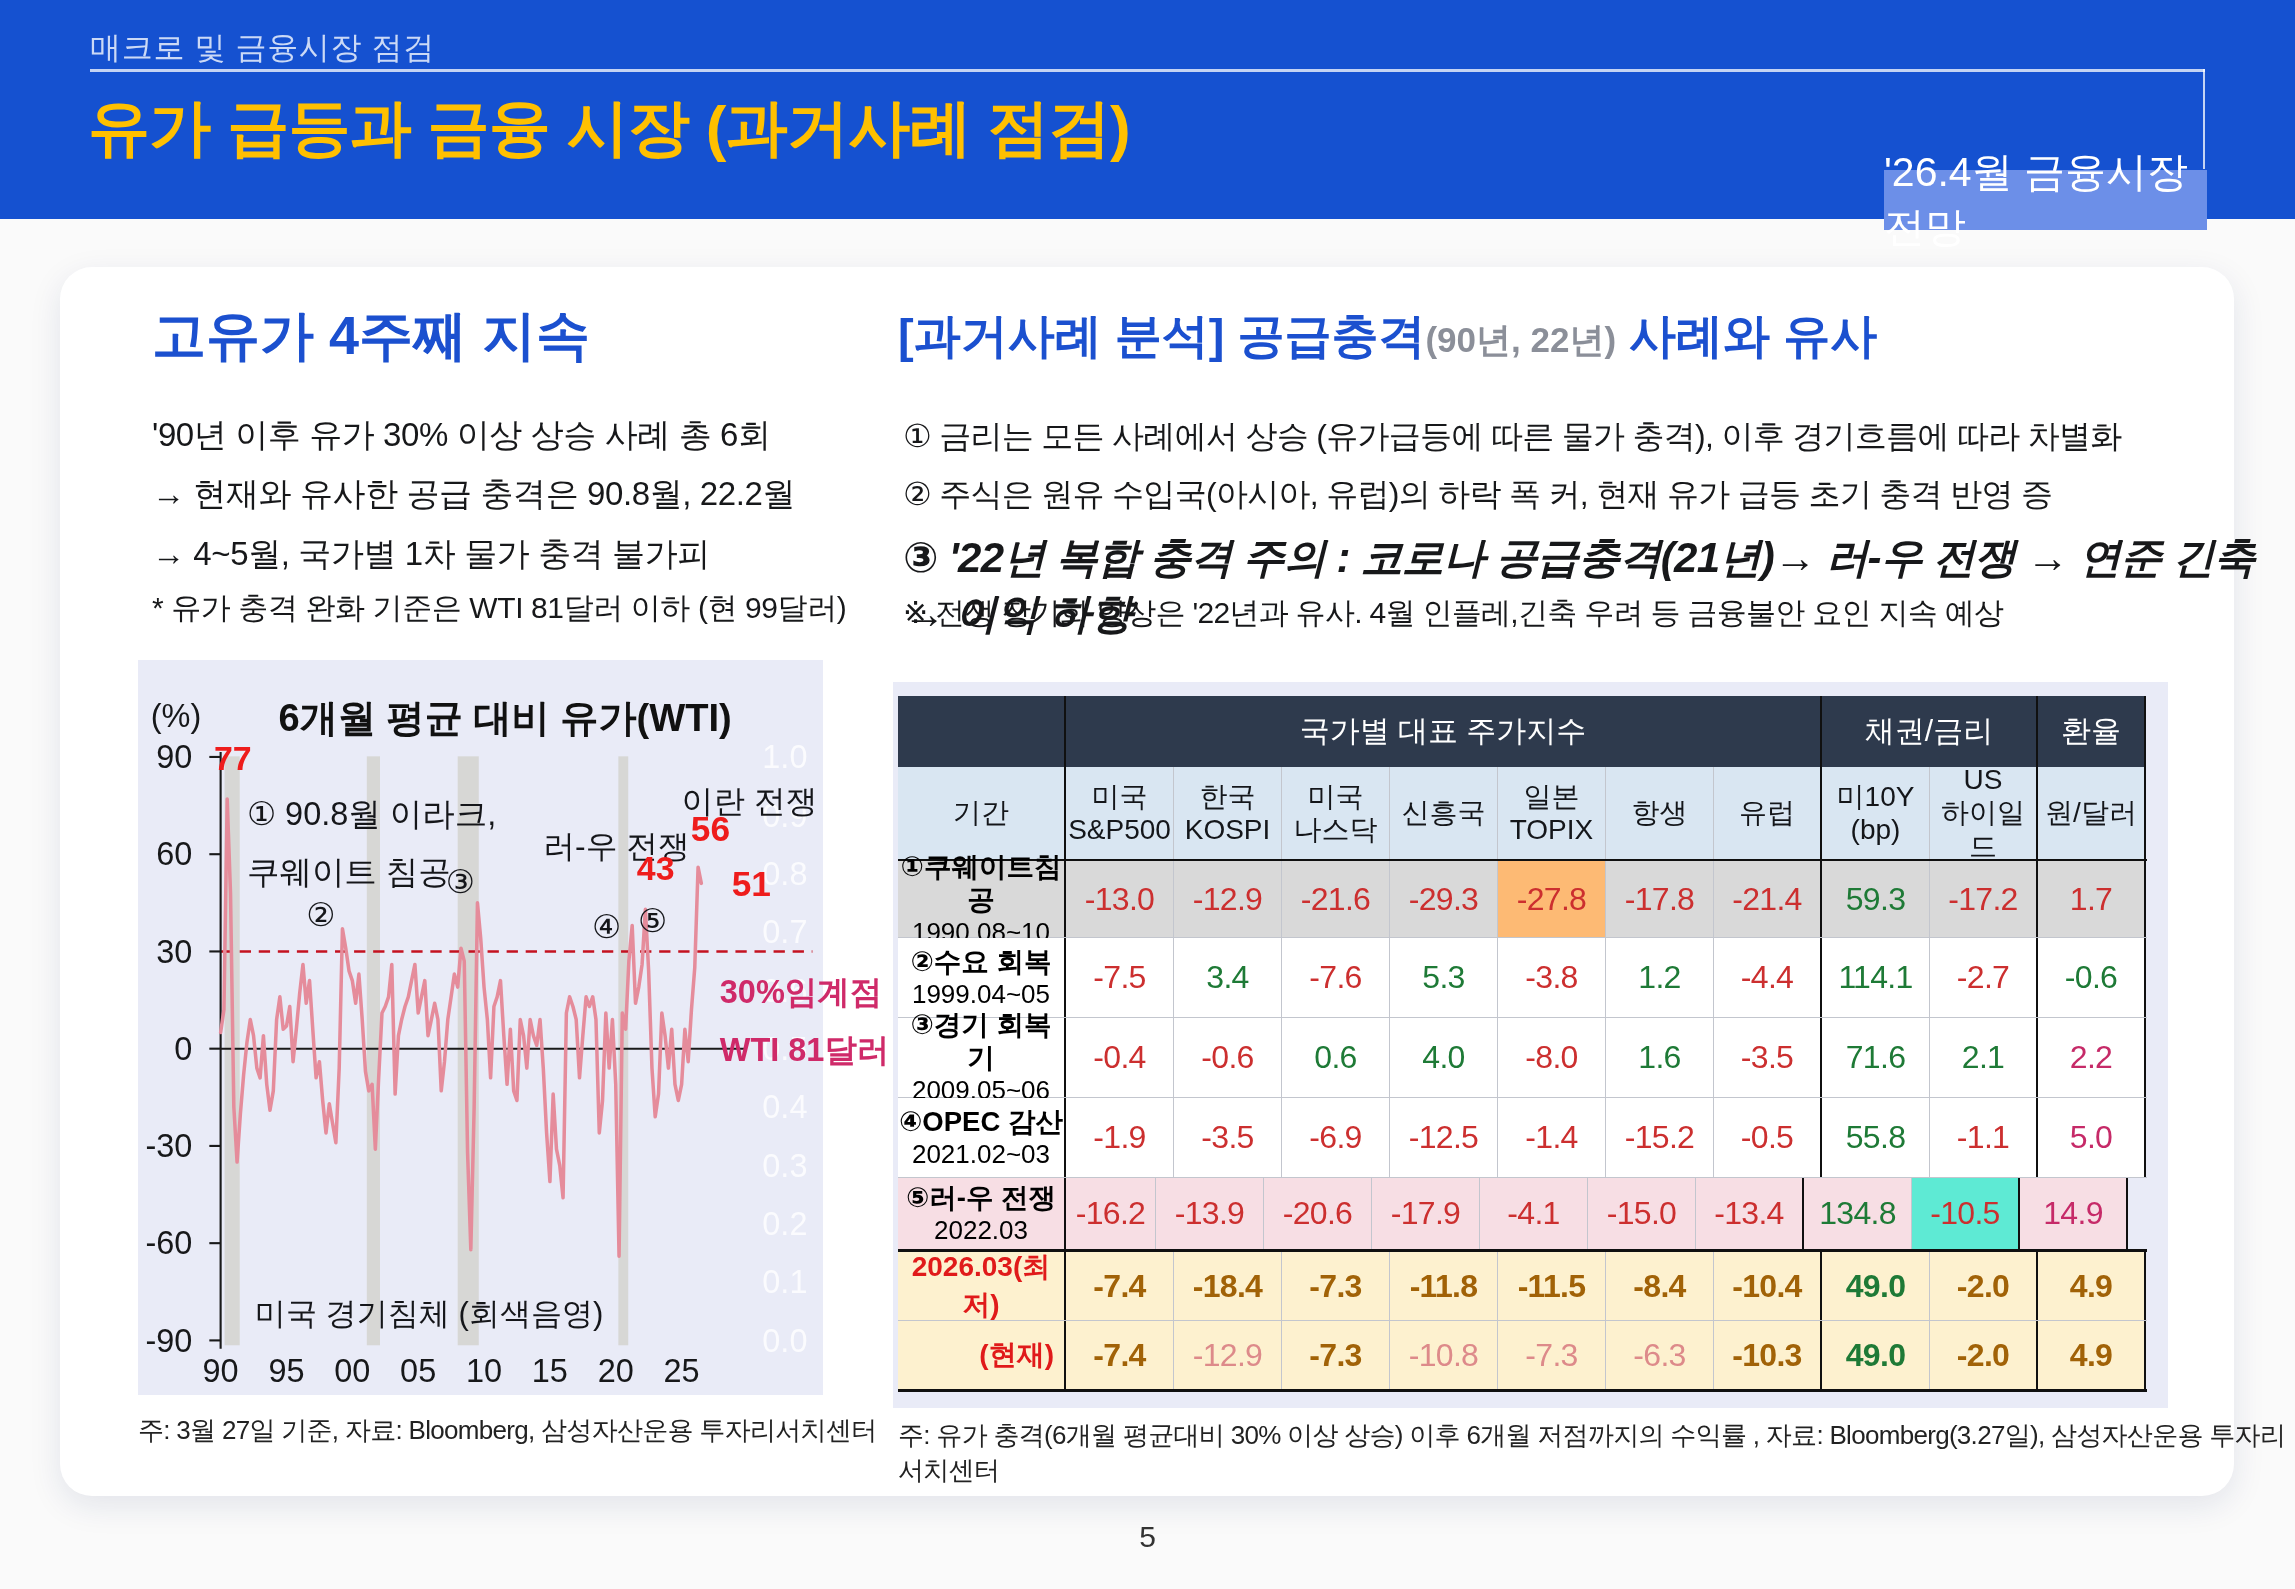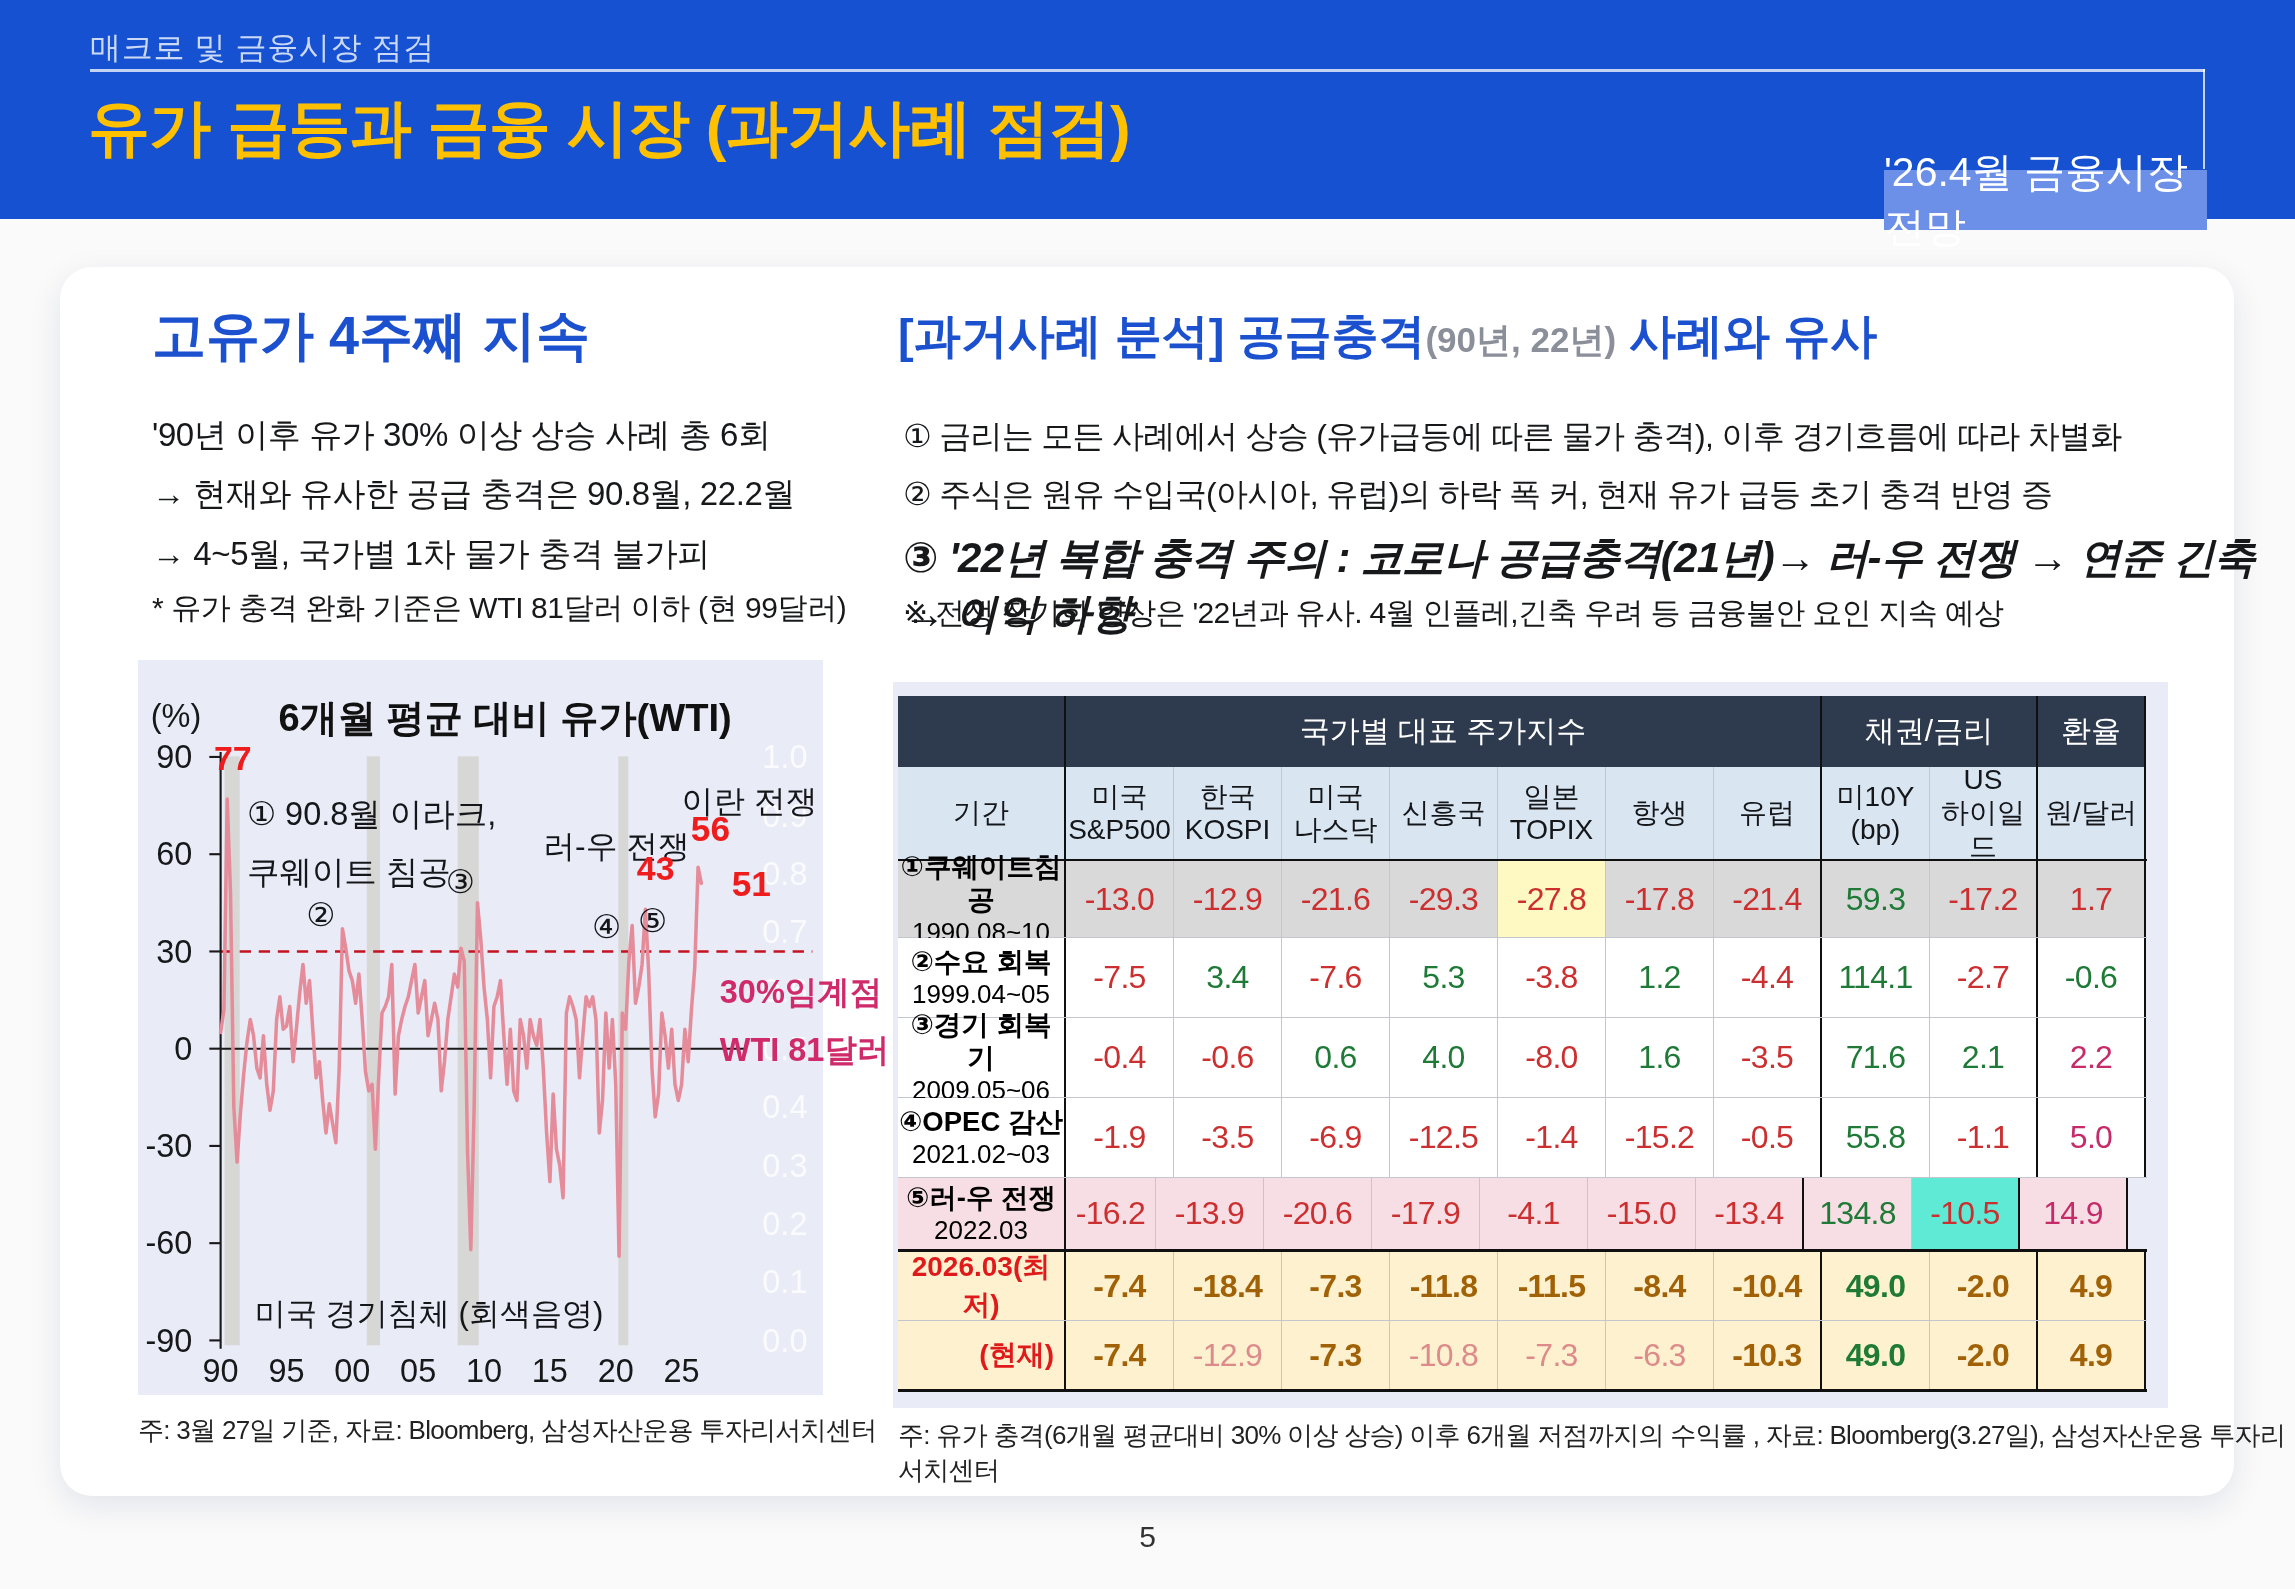--- a/index.html
+++ b/index.html
@@ -179,21 +179,21 @@
         </div>
         <div class="c" style="width: 108px; background: rgb(217, 217, 217);">
           <span class="val vr">-12.9</span>
         </div>
         <div class="c" style="width: 108px; background: rgb(217, 217, 217);">
           <span class="val vr">-21.6</span>
         </div>
         <div class="c" style="width: 108px; background: rgb(217, 217, 217);">
           <span class="val vr">-29.3</span>
         </div>
-        <div class="c" style="width: 108px; background: #fef9c3;">
+        <div class="c" style="width: 108px; background: #fdba74;">
           <span class="val vr">-27.8</span>
         </div>
         <div class="c" style="width: 108px; background: rgb(217, 217, 217);">
           <span class="val vr">-17.8</span>
         </div>
         <div class="c thickR" style="width: 108px; background: rgb(217, 217, 217);">
           <span class="val vr">-21.4</span>
         </div>
         <div class="c" style="width: 108px; background: rgb(217, 217, 217);">
           <span class="val vg">59.3</span>

